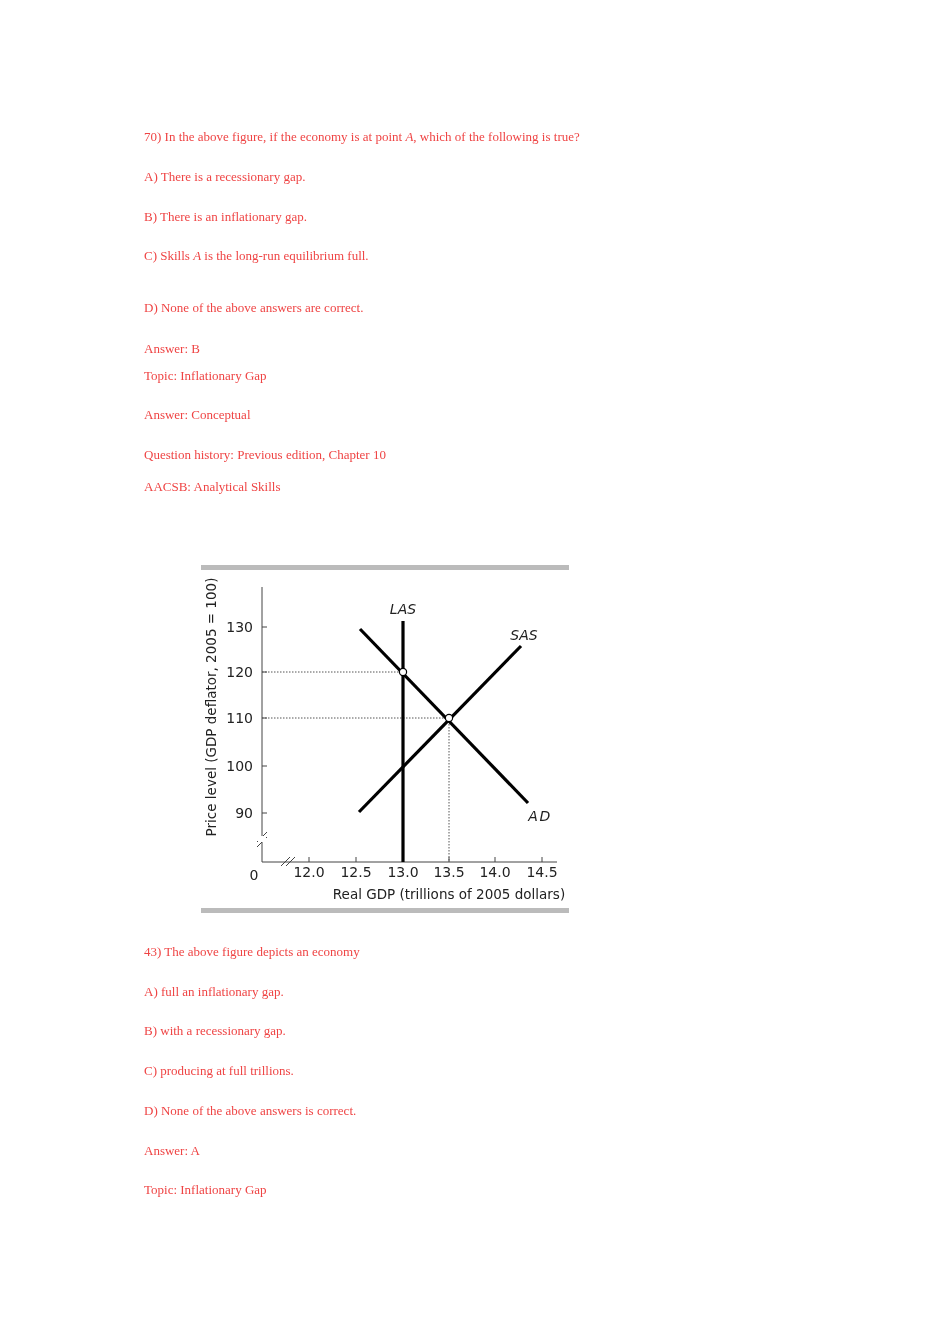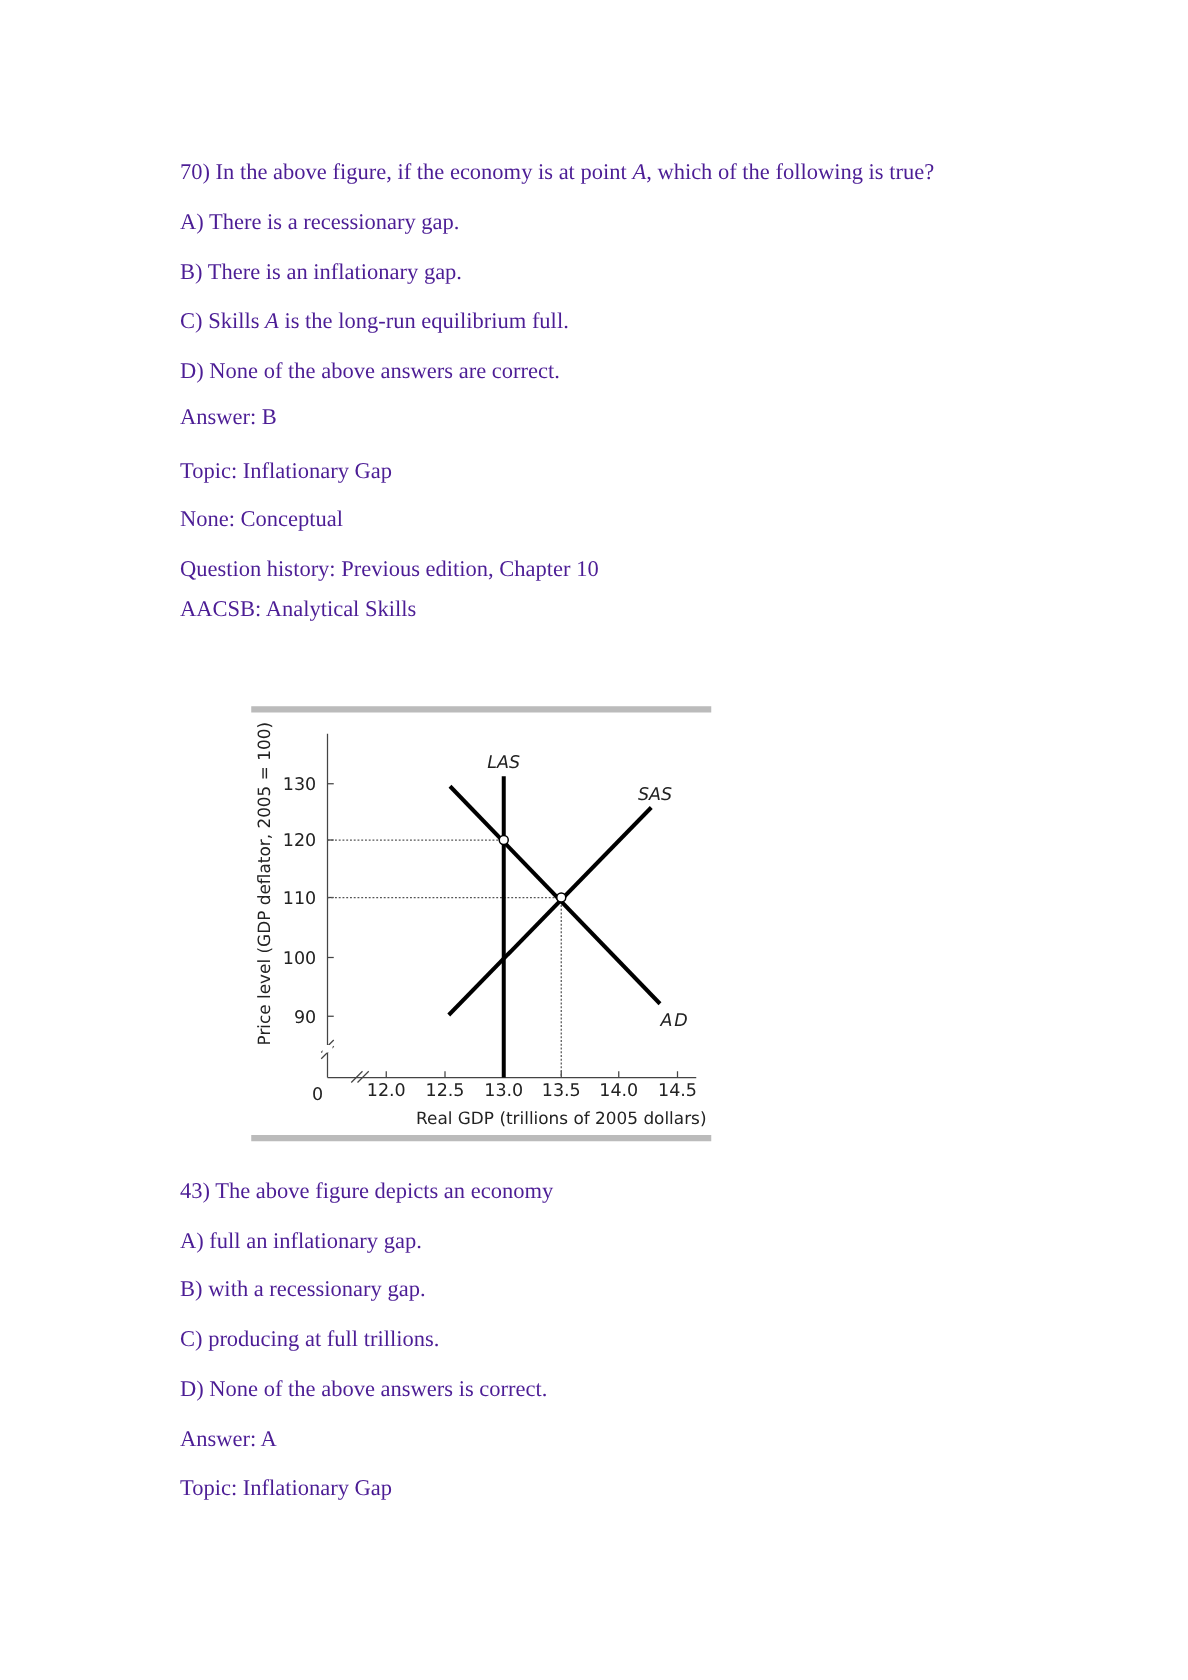--- a/index.html
+++ b/index.html
@@ -1,38 +1,38 @@
 <!DOCTYPE html>
 <html><head>
 <meta charset="utf-8">
 <style>
   html, body { margin: 0; padding: 0; background: #ffffff; }
   body { width: 950px; height: 1344px; position: relative; overflow: hidden; }
   .line {
     position: absolute; left: 144px;
     font-family: "Liberation Serif", serif;
-    font-size: 18px; color: #4c1d95; white-space: nowrap;
+    font-size: 13px; color: #ef4444; white-space: nowrap;
     line-height: 22px;
   }
   .line i { font-style: italic; }
   .figure { position: absolute; left: 195px; top: 560px; width: 380px; height: 360px; }
   .figure svg { display: block; }
   .svg-text { font-family: "DejaVu Sans", sans-serif; fill: #222222; }
 </style>
 </head>
 <body>
 
 <div class="line" style="top:126px"><span>70) In the above figure, if the economy is at point </span><i>A</i><span>, which of the following is true?</span></div>
 <div class="line" style="top:166px">A) There is a recessionary gap.</div>
 <div class="line" style="top:206px">B) There is an inflationary gap.</div>
 <div class="line" style="top:245px"><span>C) Skills </span><i>A</i><span> is the long-run equilibrium full.</span></div>
-<div class="line" style="top:285px">D) None of the above answers are correct.</div>
-<div class="line" style="top:322px">Answer:  B</div>
+<div class="line" style="top:297px">D) None of the above answers are correct.</div>
+<div class="line" style="top:338px">Answer:  B</div>
 <div class="line" style="top:365px">Topic:  Inflationary Gap</div>
-<div class="line" style="top:404px">None:  Conceptual</div>
+<div class="line" style="top:404px">Answer:  Conceptual</div>
 <div class="line" style="top:444px">Question history:  Previous edition, Chapter 10</div>
 <div class="line" style="top:476px">AACSB:  Analytical Skills</div>
 
 <div class="figure">
   <svg width="380" height="360" viewBox="195 560 380 360" xmlns="http://www.w3.org/2000/svg">
 
     <rect x="201" y="565" width="368" height="5" fill="#bbbbbb"></rect>
     <rect x="201" y="908" width="368" height="5" fill="#bbbbbb"></rect>
 
     <line x1="262" y1="587" x2="262" y2="862" stroke="#444" stroke-width="1"></line>

